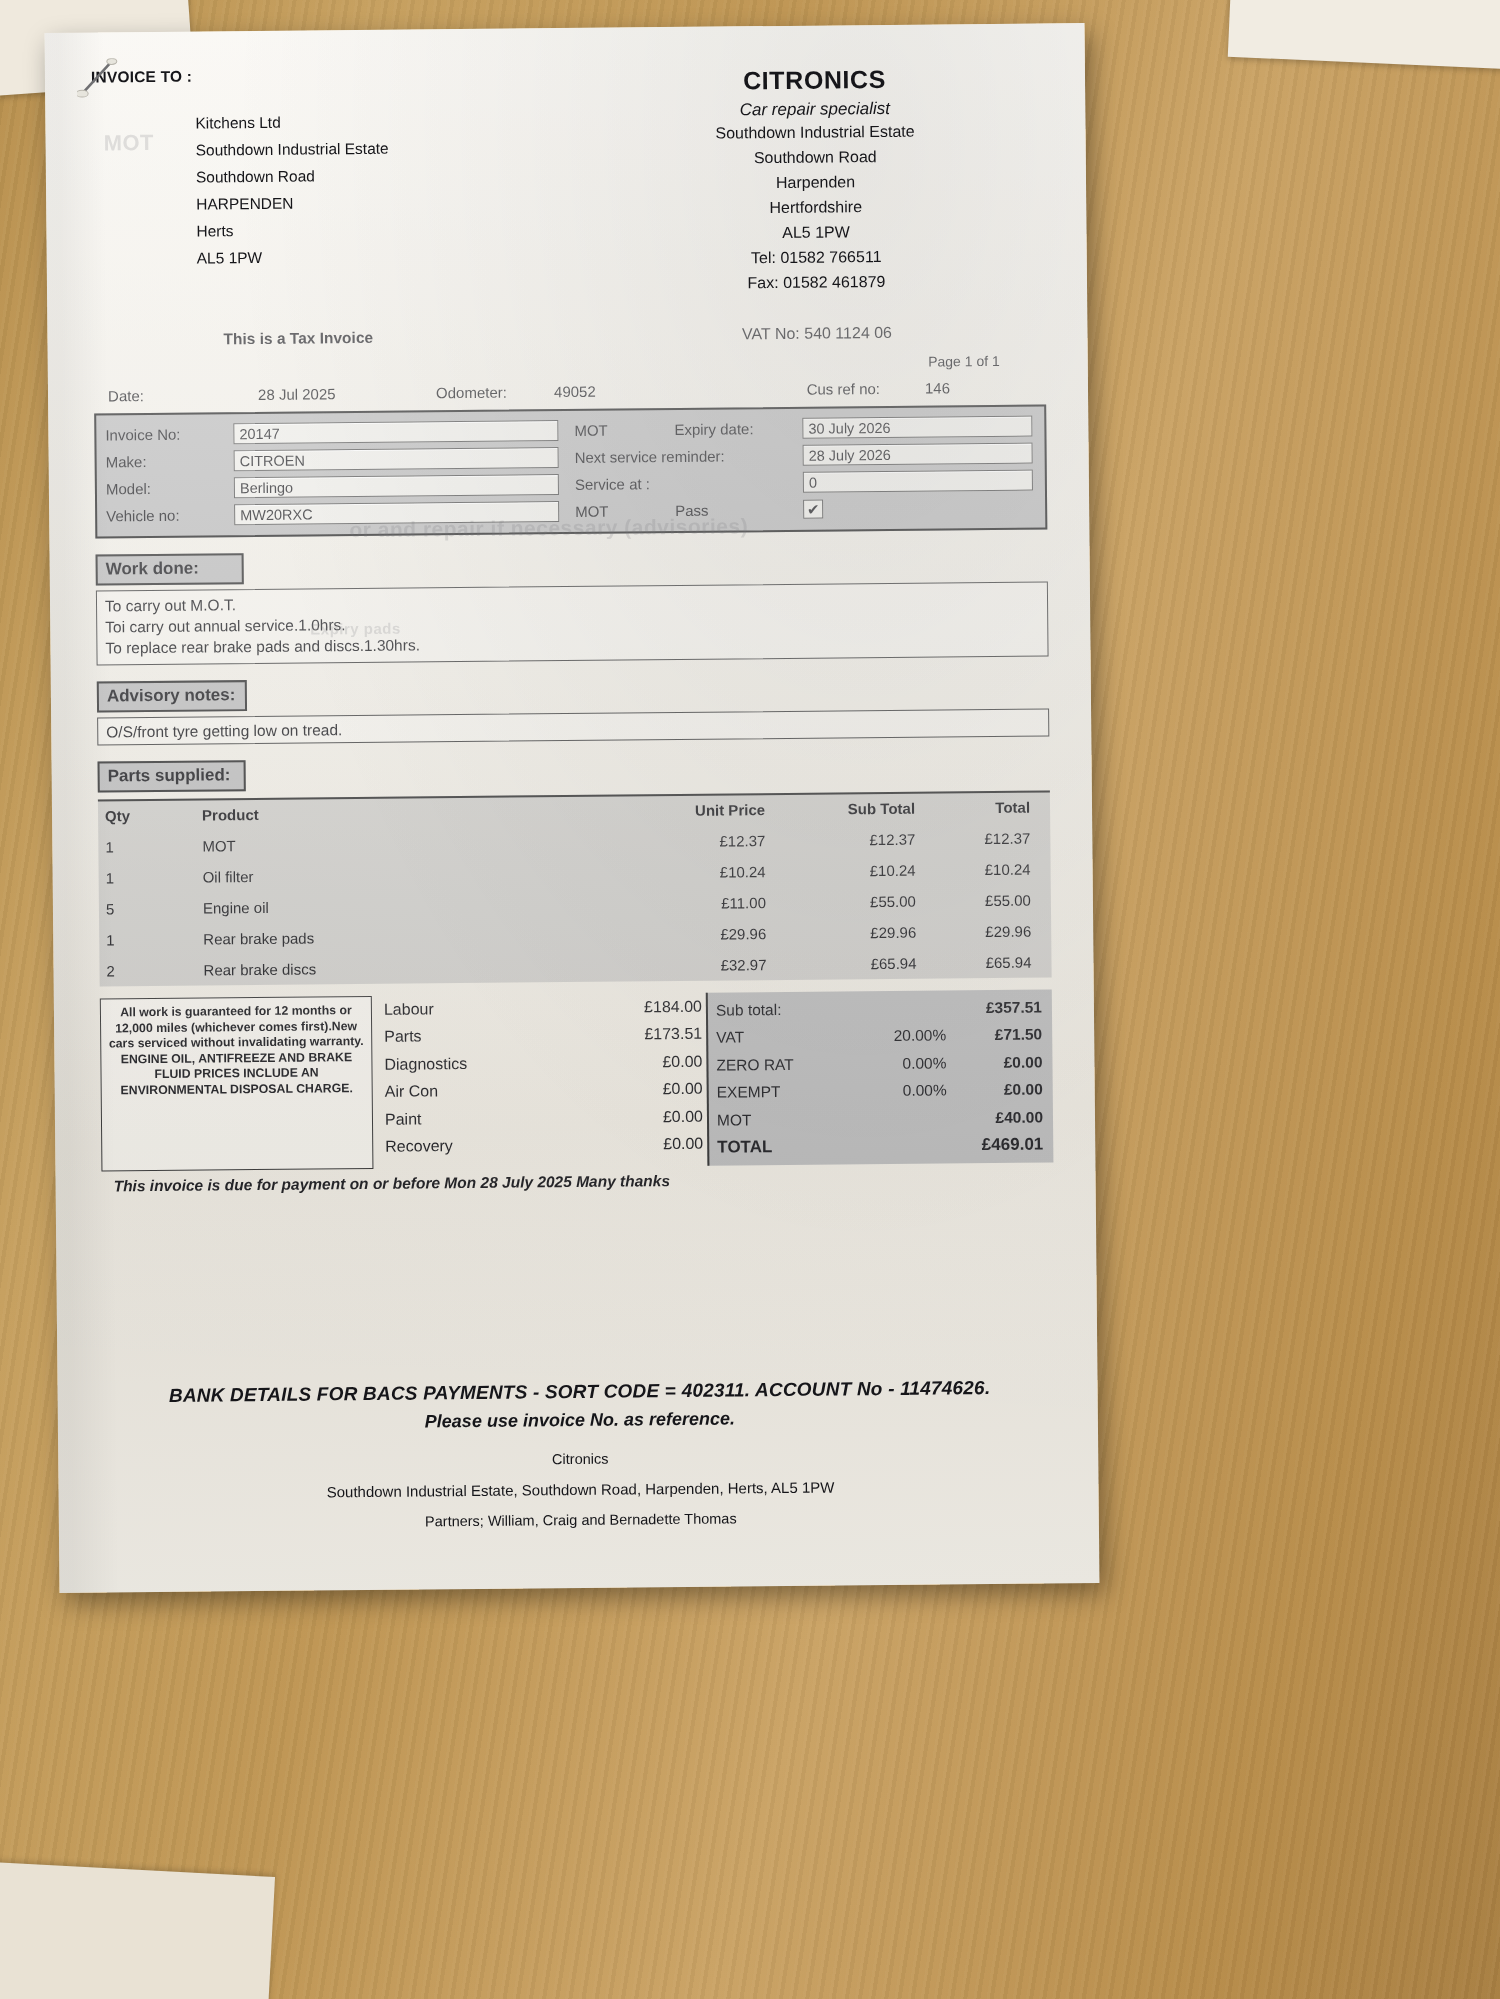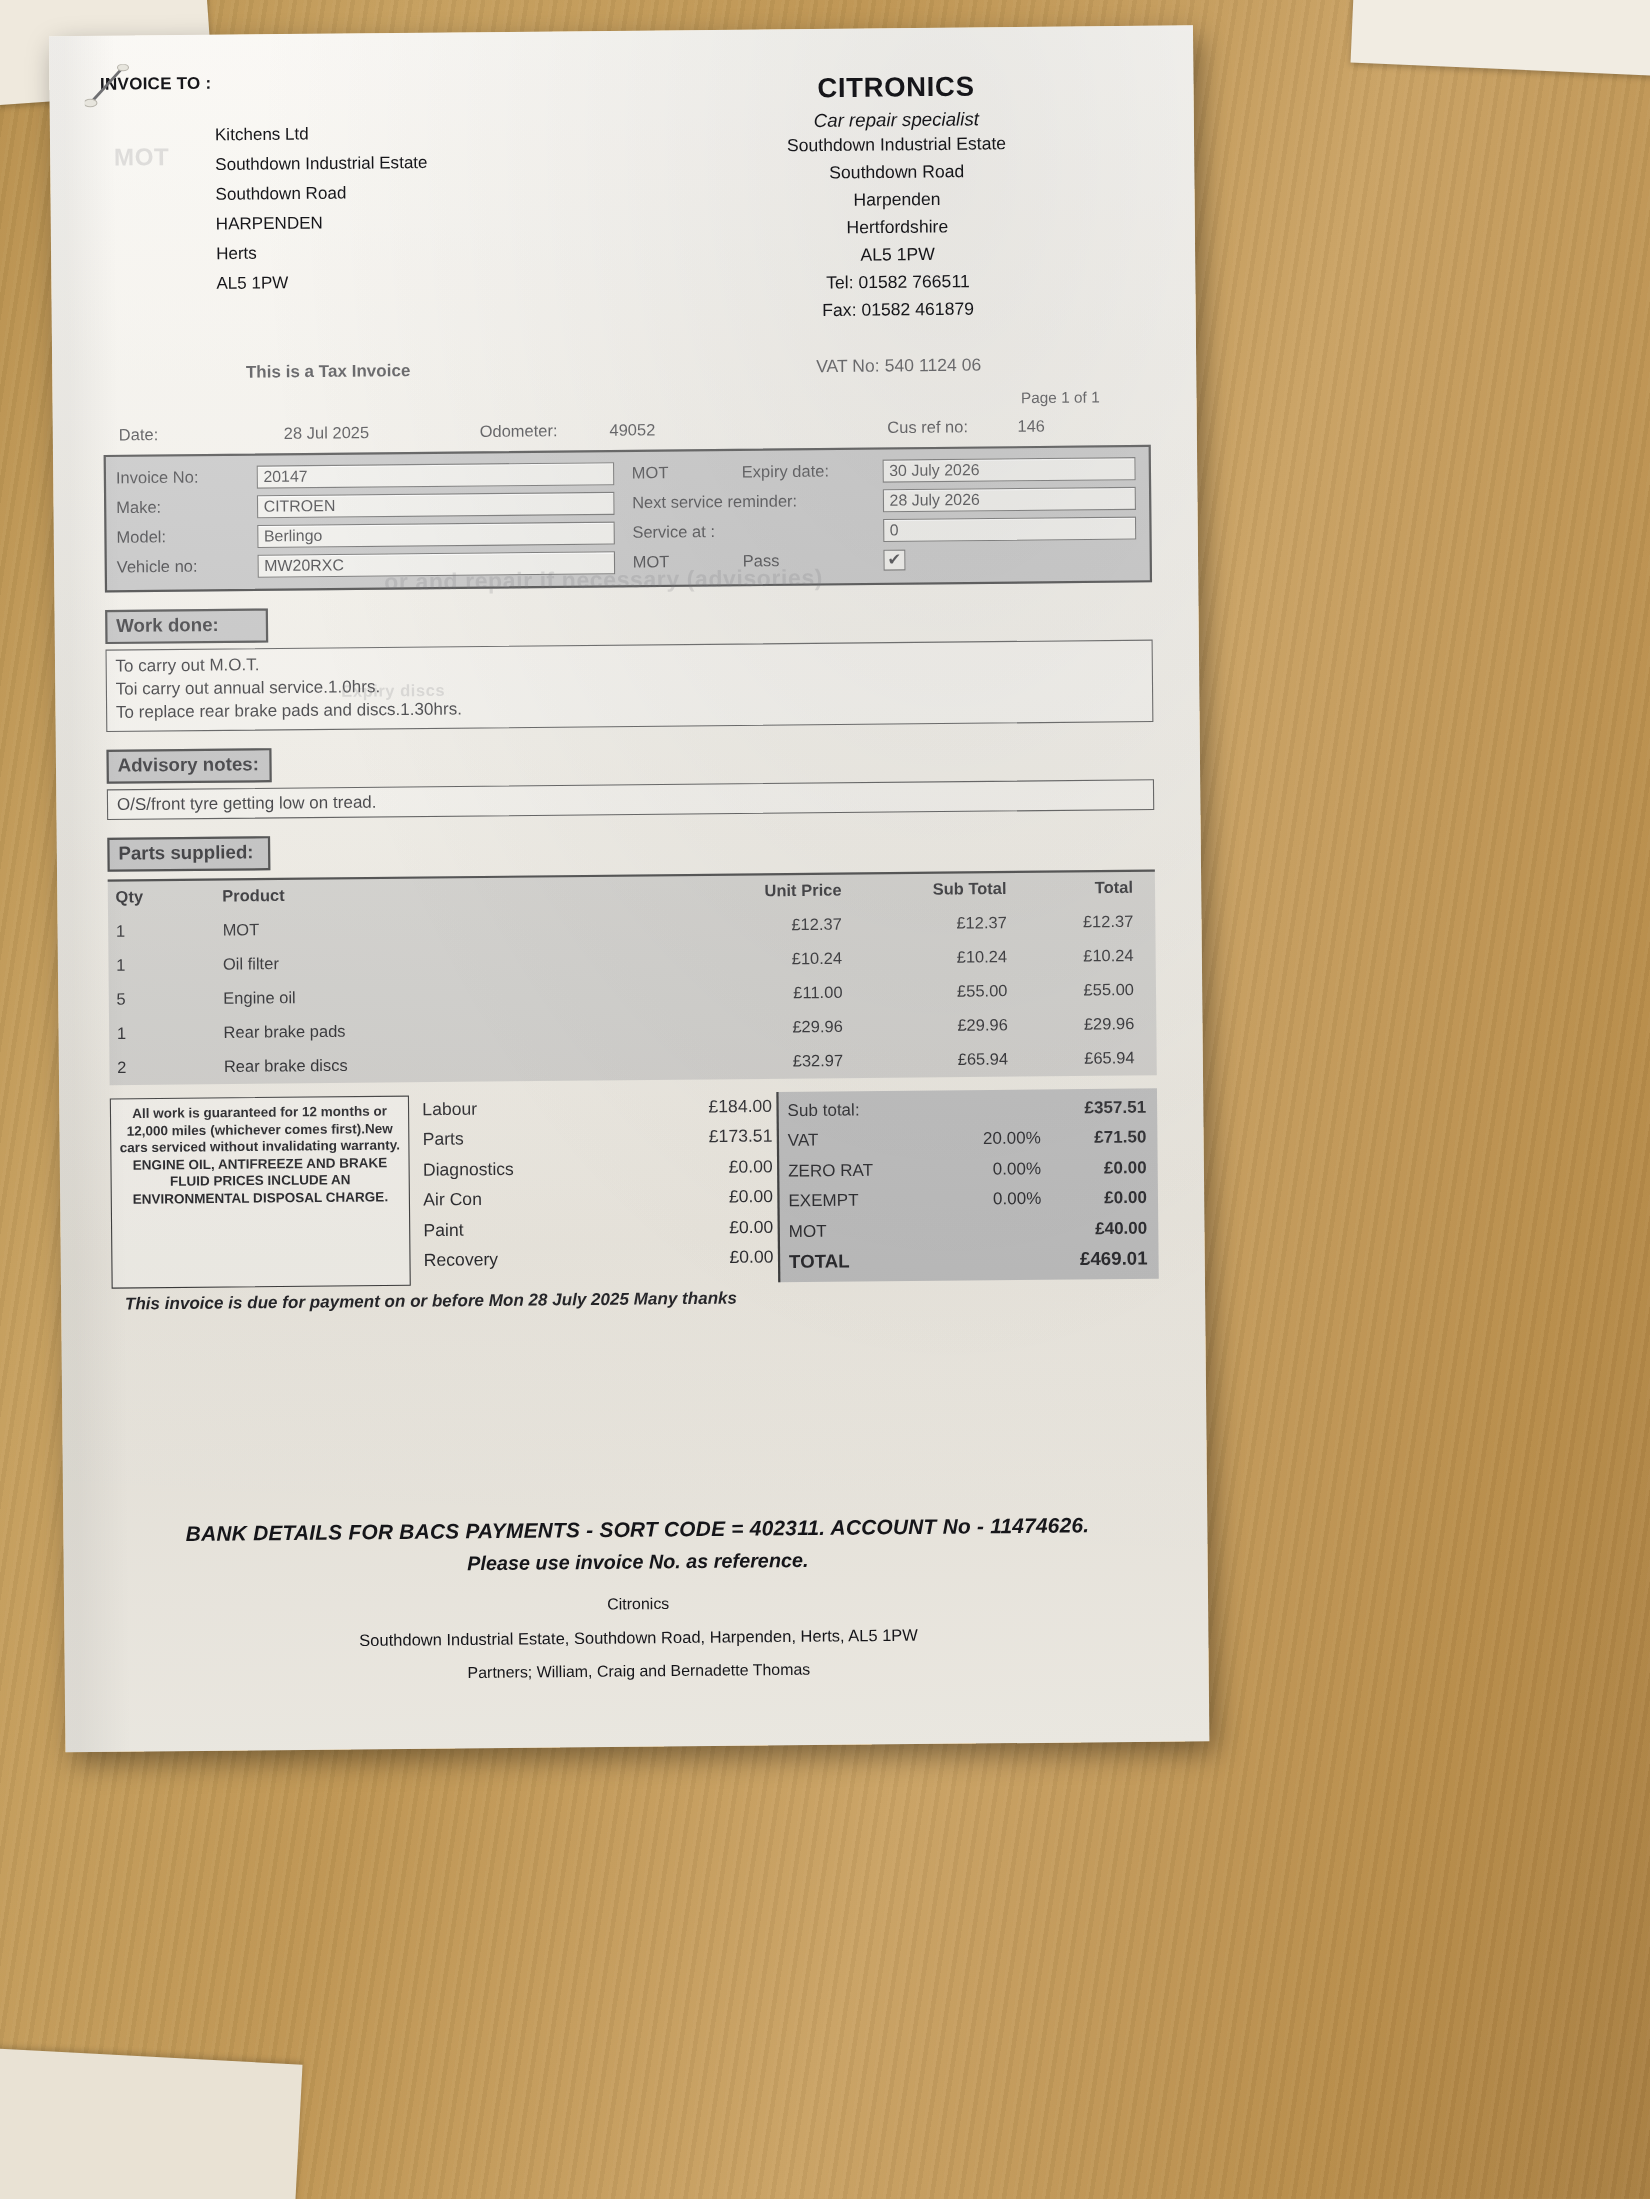--- a/index.html
+++ b/index.html
@@ -164,21 +164,21 @@
 <div class="desk"></div>
 <div class="paper-behind-1"></div>
 <div class="paper-behind-2"></div>
 <div class="paper-behind-3"></div>
 
 <div class="sheet">
 
   
   <div class="ghost" style="left:58px; top:98px; font-size:22px;">MOT</div>
   <div class="ghost" style="left:300px; top:488px; font-size:21px;">or and repair if necessary (advisories)</div>
-  <div class="ghost" style="left:260px; top:590px; font-size:15px;">Expiry discs</div>
+  <div class="ghost" style="left:260px; top:590px; font-size:15px;">Expiry pads</div>
 
   
   <div class="hdr">
     <div class="hdr-left">
       <svg class="staple" viewBox="0 0 44 44">
         <line x1="34" y1="4" x2="6" y2="34" stroke="#6f6f72" stroke-width="2.6"></line>
         <ellipse cx="35" cy="3" rx="5" ry="3" fill="#e7e5dd" stroke="#b9b6ad" stroke-width="1"></ellipse>
         <ellipse cx="5" cy="35" rx="6" ry="3.4" fill="#e7e5dd" stroke="#b9b6ad" stroke-width="1"></ellipse>
       </svg>
       <div class="inv-to">INVOICE TO :</div>

